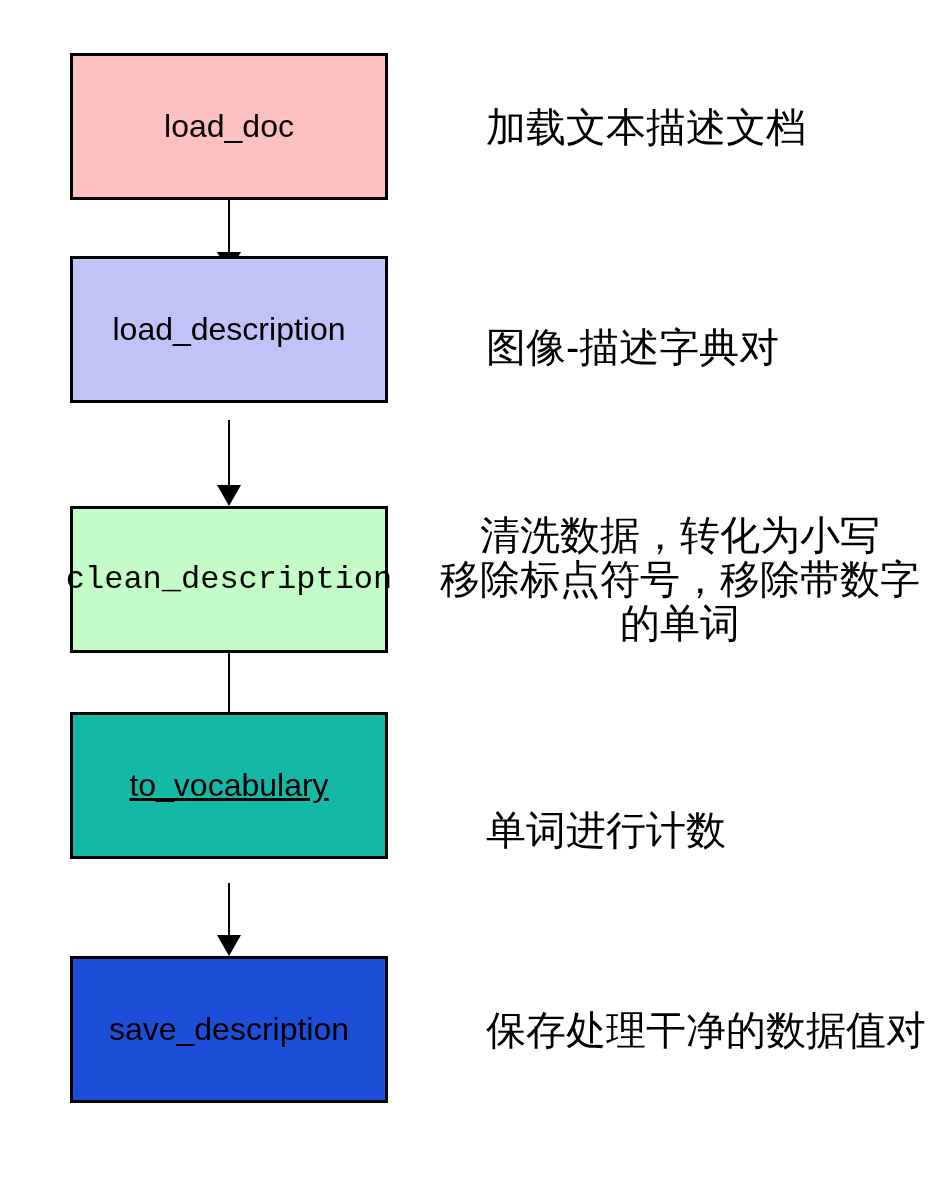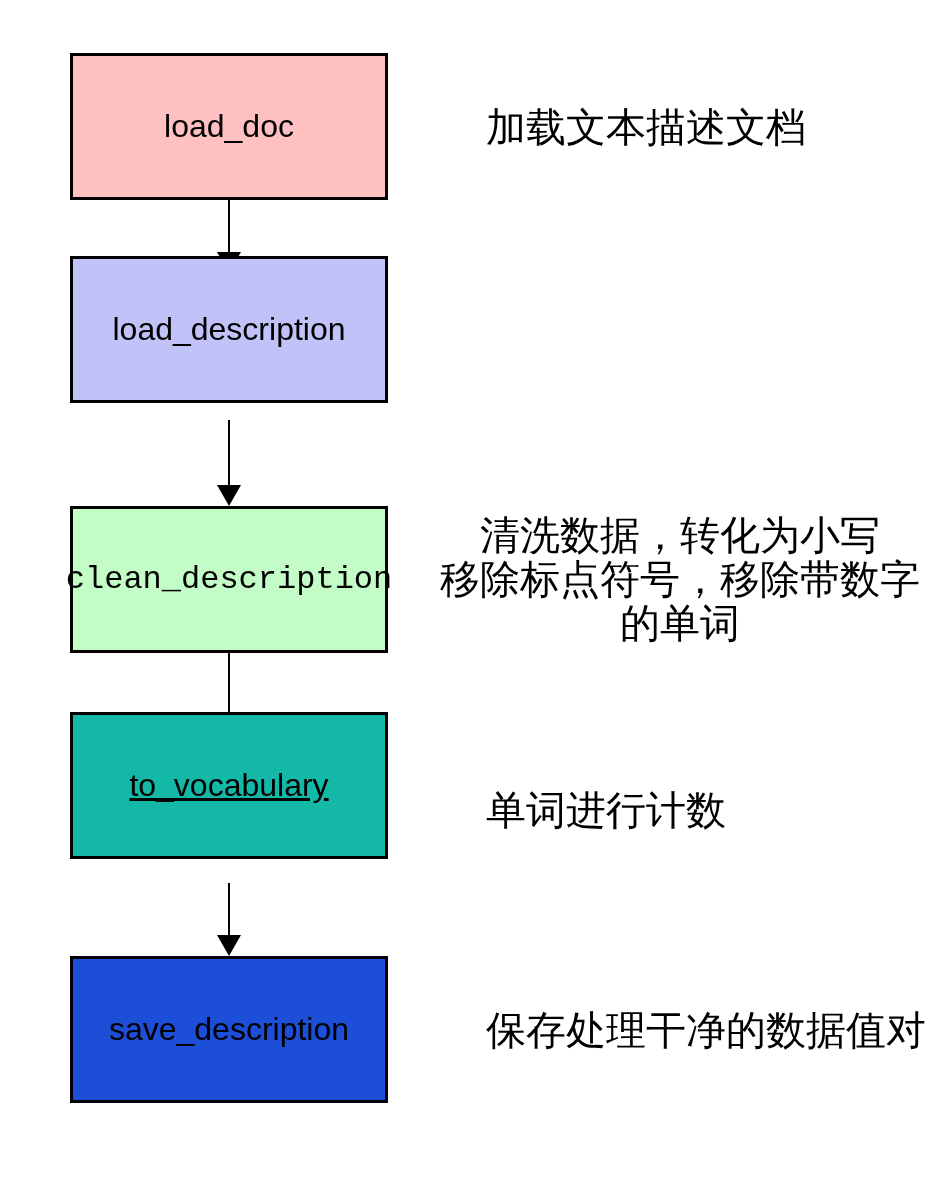--- a/index.html
+++ b/index.html
@@ -57,20 +57,21 @@
   <div class="annotation single" style="top:53px">加载文本描述文档</div>
 
   <div class="arrow" style="top:200px;height:73px">
     <div class="shaft"></div>
     <div class="head"></div>
   </div>
 
   <div class="flow-box" style="top: 256px; background-color: rgb(193, 194, 248);">
     <span>load_description</span>
   </div>
+  <div class="annotation single" style="top:273px">图像-描述字典对</div>
 
   <div class="arrow" style="top:420px;height:86px">
     <div class="shaft"></div>
     <div class="head"></div>
   </div>
 
   <div class="flow-box" style="top: 506px; background-color: rgb(195, 252, 198); font-family: Liberation Mono, monospace;">
     <span>clean_description</span>
   </div>
   <div class="annotation multi" style="top:506px">清洗数据，转化为小写
@@ -78,21 +79,21 @@
 的单词</div>
 
   <div class="arrow" style="top:653px;height:83px">
     <div class="shaft"></div>
     <div class="head"></div>
   </div>
 
   <div class="flow-box" style="top: 712px; background-color: #14b8a6; text-decoration: underline;">
     <span>to_vocabulary</span>
   </div>
-  <div class="annotation single" style="top:736px">单词进行计数</div>
+  <div class="annotation single" style="top:756px">单词进行计数</div>
 
   <div class="arrow" style="top:883px;height:73px">
     <div class="shaft"></div>
     <div class="head"></div>
   </div>
 
   <div class="flow-box" style="top: 956px; background-color: #1d4ed8;">
     <span>save_description</span>
   </div>
   <div class="annotation single" style="top:956px">保存处理干净的数据值对</div>

